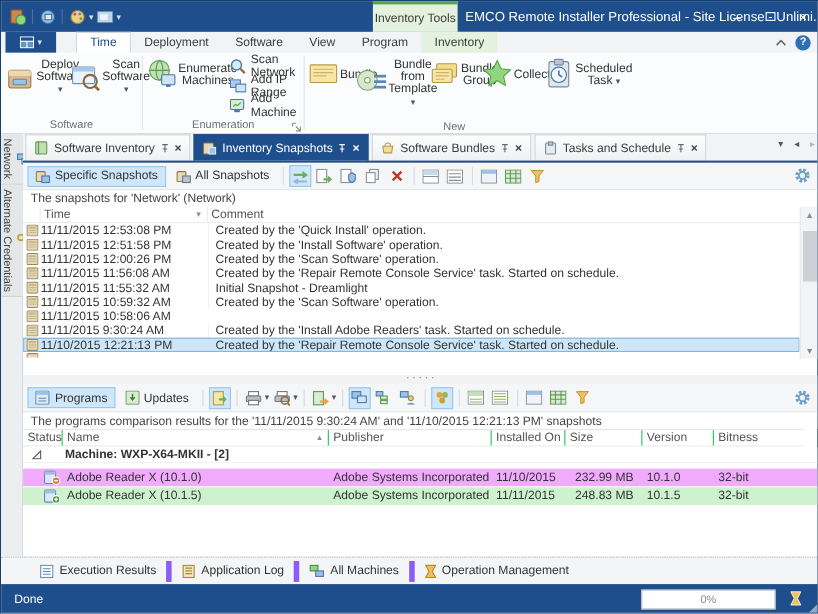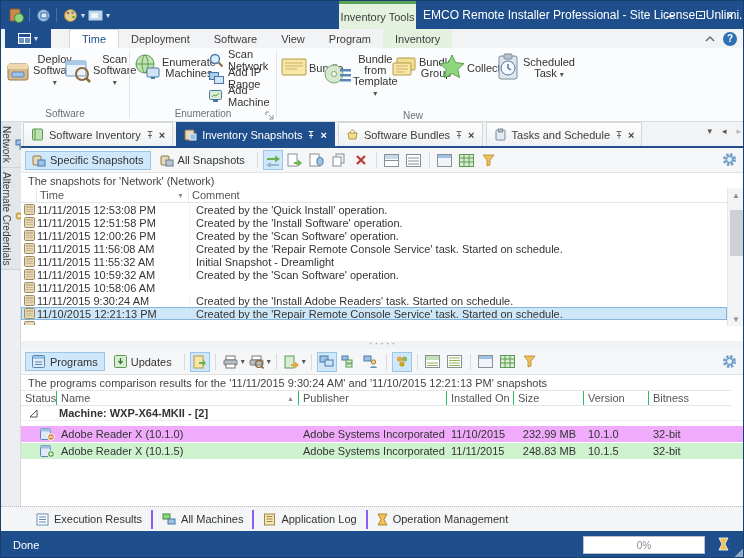--- a/index.html
+++ b/index.html
@@ -82,21 +82,21 @@
 #progBody{position:absolute;top:405px;left:20px;width:724px;height:100px;background:#fff}
 .grouprow{display:flex;align-items:center;gap:21px;height:15px;padding-left:8px;font-weight:bold;color:#333;border-bottom:1px solid #f0f1f2}
 .prow{display:flex;align-items:center;height:16px;margin-top:1px}
 .prow .pc{white-space:nowrap;overflow:hidden;padding-left:4px}
 .prow .st{width:36px;flex:none;display:flex;justify-content:flex-end;padding-right:2px}
 .prow.removed{background:#f0abfc}
 .prow.added{background:#cdf2cd}
 .size-cell{text-align:right;padding-right:8px}
 
 #bottomTabs{position:absolute;top:505px;left:0;width:744px;height:25px;background:#f4f5f6;border-top:1px dotted #b8bbbe;display:flex;align-items:center;padding-left:26px}
-.btab{display:flex;align-items:center;gap:5px;padding:3px 9px;color:#333;border-right:2px solid #8b5cf6}
+.btab{display:flex;align-items:center;gap:5px;padding:3px 9px;color:#333;border-right:5px solid #8b5cf6}
 
 #statusbar{position:absolute;top:530px;left:0;width:744px;height:28px;background:#1f4e8c;color:#fff;display:flex;align-items:center;padding-left:12px}
 #progressbox{position:absolute;right:40px;top:5px;width:122px;height:18px;background:#fff;border:1px solid #b9c2cc;color:#8a8f94;display:flex;align-items:center;justify-content:center;font-size:10px}
 #sb-hourglass{position:absolute;right:16px;top:6px}
 #grip{position:absolute;right:2px;bottom:2px;width:8px;height:8px;background:
 linear-gradient(135deg,transparent 50%,#8fa6c4 50%)}
 </style>
 </head>
 <body>
 
@@ -809,35 +809,35 @@
     <div class="btab">
       <svg width="13" height="13">
           <rect x="1" y="1" width="11" height="11" fill="#fff" stroke="#6a8fb5"></rect>
           <line x1="3" y1="4" x2="10" y2="4" stroke="#5b87b8"></line>
           <line x1="3" y1="6.5" x2="10" y2="6.5" stroke="#5b87b8"></line>
           <line x1="3" y1="9" x2="10" y2="9" stroke="#5b87b8"></line>
         </svg>
       <span>Execution Results</span>
     </div>
     <div class="btab">
-      <svg width="14" height="13">
-          <rect x="1" y="1" width="7" height="5" fill="#8fd67f" stroke="#4a8a3c"></rect>
-          <rect x="6" y="6" width="7" height="5" fill="#9cc3e5" stroke="#4a78a8"></rect>
-        </svg>
-      <span>All Machines</span>
-    </div>
-    <div class="btab">
       <svg width="13" height="13">
           <rect x="1.5" y="1" width="10" height="11" fill="#f3e7c0" stroke="#a5863c"></rect>
           <line x1="3.5" y1="3.5" x2="9.5" y2="3.5" stroke="#a5863c"></line>
           <line x1="3.5" y1="6" x2="9.5" y2="6" stroke="#a5863c"></line>
           <line x1="3.5" y1="8.5" x2="9.5" y2="8.5" stroke="#a5863c"></line>
         </svg>
       <span>Application Log</span>
     </div>
+    <div class="btab">
+      <svg width="14" height="13">
+          <rect x="1" y="1" width="7" height="5" fill="#8fd67f" stroke="#4a8a3c"></rect>
+          <rect x="6" y="6" width="7" height="5" fill="#9cc3e5" stroke="#4a78a8"></rect>
+        </svg>
+      <span>All Machines</span>
+    </div>
     <div class="btab" style="border-right:none">
       <svg width="11" height="13">
           <path d="M1 1h9L7 6.5 10 12H1l3-5.5z" fill="#f0c05a" stroke="#b8872c"></path>
         </svg>
       <span>Operation Management</span>
     </div>
   </div>
 
   <div id="statusbar">
     <span>Done</span>

